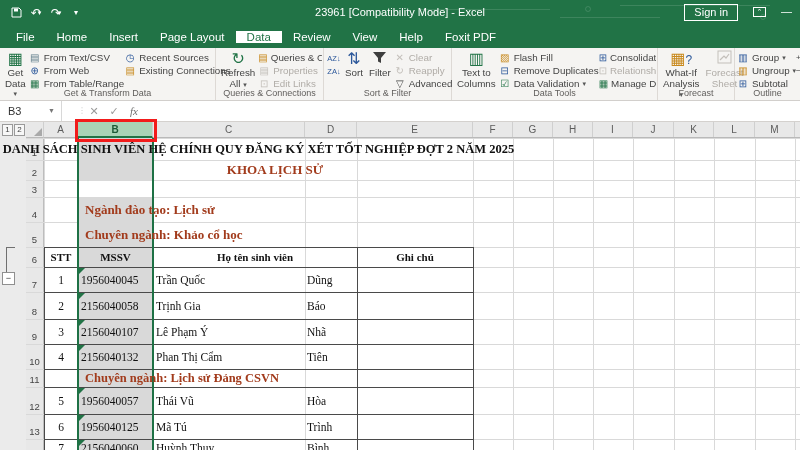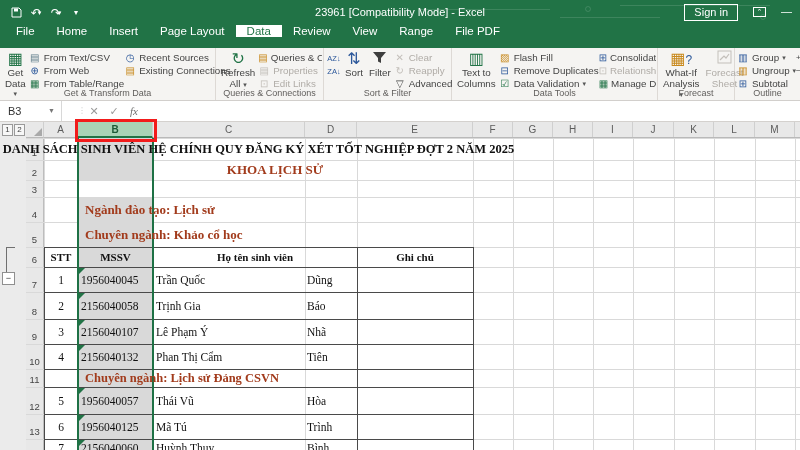--- a/index.html
+++ b/index.html
@@ -15,21 +15,21 @@
   .qbtn { width:20px; height:25px; display:flex; align-items:center; justify-content:center; font-size:12px; }
   .qcaret { font-size:7px; margin-left:-3px; }
   #win-title { position:absolute; left:250px; width:300px; top:0; height:25px; text-align:center; font-size:11px; line-height:25px; white-space:nowrap; }
   #signin { position:absolute; right:62px; top:4px; height:17px; border:1px solid #fff; padding:0 9px; font-size:11px; line-height:15px; }
   #ribbondisp { position:absolute; right:34px; top:7px; width:13px; height:10px; border:1px solid #fff; font-size:7px; line-height:8px; text-align:center; }
   #minimize { position:absolute; right:8px; top:0; height:25px; font-size:11px; line-height:22px; }
   .decor { position:absolute; opacity:.13; border-top:1px solid #fff; }
   .decor-c { position:absolute; opacity:.13; border:1px solid #fff; border-radius:50%; width:6px; height:6px; }
 
   
-  #tabs { position:absolute; top:25px; left:0; width:800px; height:23px; background:#217346; display:flex; align-items:flex-start; padding-left:5px; z-index:19; }
+  #tabs { position:absolute; top:25px; left:0; width:800px; height:23px; background:#217346; display:flex; align-items:center; padding-left:5px; z-index:19; }
   .tab { color:#fff; font-size:11.5px; padding:0 11px; display:flex; align-items:center; white-space:nowrap; }
   .tab.active { background:#ffffff; color:#217346; }
   #tellme { color:#fff; font-size:11.5px; display:flex; align-items:center; gap:6px; margin-left:10px; white-space:nowrap; }
 
   
   #ribbon { position:absolute; top:48px; left:0; width:800px; height:53px; background:#f5f4f2; border-bottom:1px solid #d2cfcc; z-index:18; }
   .rgroup { position:absolute; top:0; height:52px; border-right:1px solid #ddd9d5; }
   .rgitems { display:flex; align-items:flex-start; height:40px; padding:1px 1px 0 2px; }
   .rglabel { position:absolute; bottom:2px; left:0; right:0; text-align:center; font-size:9px; color:#605e5c; white-space:nowrap; }
   .bigbtn { display:flex; flex-direction:column; align-items:center; font-size:9.8px; color:#444; padding:1px 3px 0 3px; line-height:10.5px; text-align:center; }
@@ -119,22 +119,22 @@
 </div>
 
 <div id="tabs">
   <span class="tab">File</span>
   <span class="tab">Home</span>
   <span class="tab">Insert</span>
   <span class="tab">Page Layout</span>
   <span class="tab active">Data</span>
   <span class="tab">Review</span>
   <span class="tab">View</span>
-  <span class="tab">Range</span>
-  <span class="tab">File PDF</span>
+  <span class="tab">Help</span>
+  <span class="tab">Foxit PDF</span>
 </div>
 
 <div id="ribbon">
 
   <div class="rgroup" style="left:0; width:216px;">
     <div class="rgitems">
       <div class="bigbtn">
         <span class="bi" style="color:#217346;">▦</span>
         <span>Get Data</span>
           <span class="car">▾</span>

